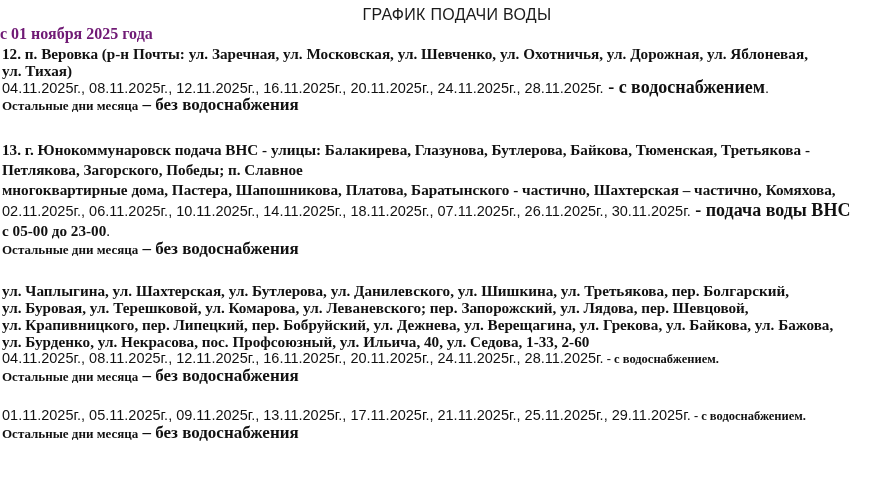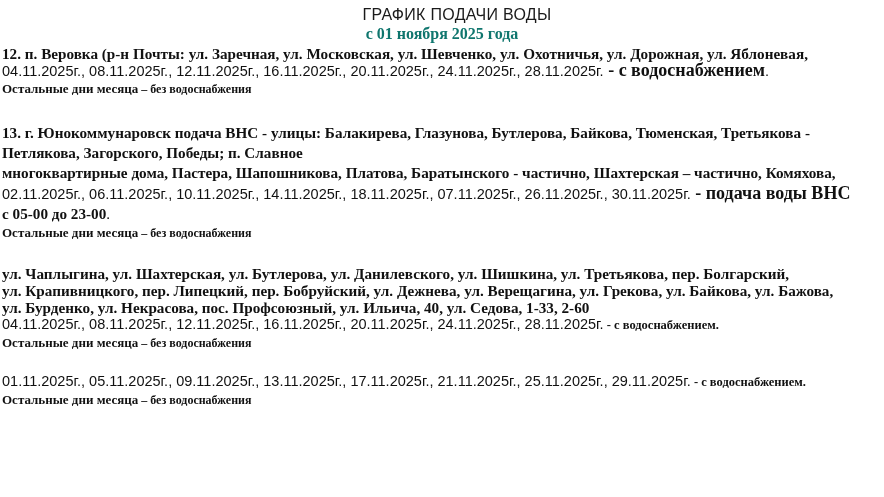--- a/index.html
+++ b/index.html
@@ -11,75 +11,77 @@
     }
     .title {
       position: absolute; left: 0; top: 6px; width: 914px;
       text-align: center;
       font-family: "Liberation Sans", sans-serif;
       font-size: 16px; letter-spacing: 0.3px;
       color: #1a1a1a;
     }
     .subtitle {
       position: absolute; left: 0; top: 25px; width: 884px;
-      text-align: center;
+      text-align: left;
       font-family: "Liberation Serif", serif;
       font-weight: bold; font-size: 16px;
-      color: #0f766e;
+      color: #701a75;
     }
     .doc { position: absolute; left: 2px; top: 45px; width: 878px; }
     .section { margin: 0; }
     .head {
       font-weight: bold; font-size: 15.2px; line-height: 17px;
       margin: 0;
     }
     .head.tall { line-height: 20px; }
     .dates {
       font-family: "Liberation Sans", sans-serif;
       font-size: 14.5px; line-height: 17px; margin: 0;
     }
     .dates.tall { line-height: 20px; }
     .dates .note { font-family: "Liberation Serif", serif; font-weight: bold; font-size: 18px; }
     .dates .note.small { font-size: 12.5px; }
     .rest { margin: 0; line-height: 16px; font-weight: bold; }
     .rest .big { font-size: 13px; }
-    .rest .small { font-size: 12px; }
+    .rest .small { font-size: 17px; }
     .gap1 { height: 26px; }
     .gap2 { height: 24px; }
     .gap3 { height: 22px; }
   </style>
 </head>
 <body>
 
 <div class="title">ГРАФИК ПОДАЧИ ВОДЫ</div>
 <div class="subtitle">с 01 ноября 2025 года</div>
 
 <div class="doc">
 
   <div class="section">
     <p class="head">12. п. Веровка (р-н Почты: ул. Заречная, ул. Московская, ул. Шевченко, ул. Охотничья, ул. Дорожная, ул. Яблоневая,</p>
+    <p class="head">ул. Тихая)</p>
     <p class="dates"><span>04.11.2025г., 08.11.2025г., 12.11.2025г., 16.11.2025г., 20.11.2025г., 24.11.2025г., 28.11.2025г.</span><span class="note"> - с водоснабжением</span><span>.</span></p>
     <p class="rest"><span class="big">Остальные дни месяца</span><span class="small"> – без водоснабжения</span></p>
   </div>
 
   <div class="gap1"></div>
 
   <div class="section">
     <p class="head tall">13. г. Юнокоммунаровск подача ВНС - улицы: Балакирева, Глазунова, Бутлерова, Байкова, Тюменская, Третьякова -</p>
     <p class="head tall">Петлякова, Загорского, Победы; п. Славное</p>
     <p class="head tall">многоквартирные дома, Пастера, Шапошникова, Платова, Баратынского - частично, Шахтерская – частично, Комяхова,</p>
     <p class="dates tall"><span>02.11.2025г., 06.11.2025г., 10.11.2025г., 14.11.2025г., 18.11.2025г., 07.11.2025г., 26.11.2025г., 30.11.2025г.</span><span class="note"> - подача воды ВНС</span></p>
     <p class="head tall"><span>с 05-00 до 23-00</span><span style="font-weight:normal">.</span></p>
     <p class="rest"><span class="big">Остальные дни месяца</span><span class="small"> – без водоснабжения</span></p>
   </div>
 
   <div class="gap2"></div>
 
   <div class="section">
     <p class="head">ул. Чаплыгина, ул. Шахтерская, ул. Бутлерова, ул. Данилевского, ул. Шишкина, ул. Третьякова, пер. Болгарский,</p>
+    <p class="head">ул. Буровая, ул. Терешковой, ул. Комарова, ул. Леваневского; пер. Запорожский, ул. Лядова, пер. Шевцовой,</p>
     <p class="head">ул. Крапивницкого, пер. Липецкий, пер. Бобруйский, ул. Дежнева,  ул. Верещагина, ул. Грекова, ул. Байкова, ул. Бажова,</p>
     <p class="head">ул. Бурденко, ул. Некрасова, пос. Профсоюзный, ул. Ильича, 40, ул. Седова, 1-33, 2-60</p>
     <p class="dates"><span>04.11.2025г., 08.11.2025г., 12.11.2025г., 16.11.2025г., 20.11.2025г., 24.11.2025г., 28.11.2025г.</span><span class="note small">  - с водоснабжением.</span></p>
     <p class="rest"><span class="big">Остальные дни месяца</span><span class="small"> – без водоснабжения</span></p>
   </div>
 
   <div class="gap3"></div>
 
   <div class="section">
     <p class="dates"><span>01.11.2025г., 05.11.2025г., 09.11.2025г., 13.11.2025г., 17.11.2025г., 21.11.2025г., 25.11.2025г., 29.11.2025г.</span><span class="note small"> - с водоснабжением.</span></p>

